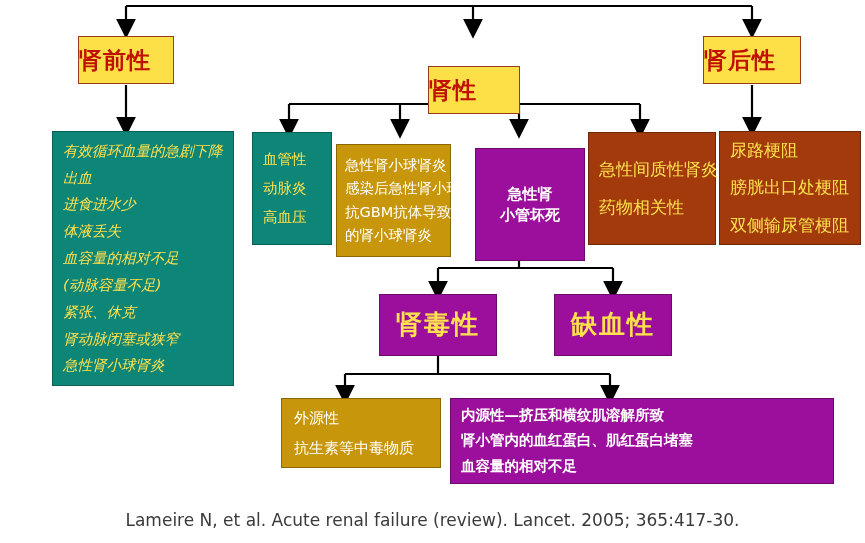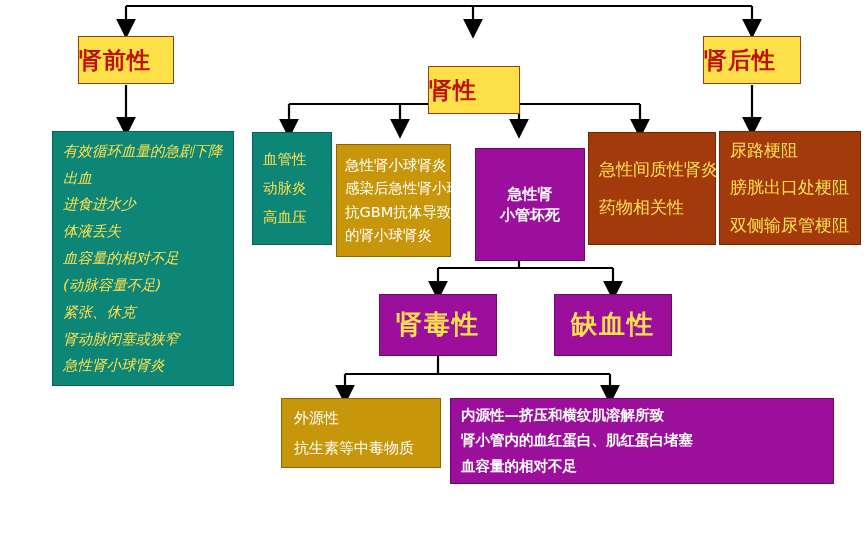--- a/index.html
+++ b/index.html
@@ -222,14 +222,15 @@
     <span class="line">外源性</span>
     <span class="line">抗生素等中毒物质</span>
   </div>
 
   <div class="box purple" style="left:450px; top:398px; width:384px; height:86px; line-height:1.75; font-weight:bold;">
     <span class="line">内源性—挤压和横纹肌溶解所致</span>
     <span class="line">肾小管内的血红蛋白、肌红蛋白堵塞</span>
     <span class="line">血容量的相对不足</span>
   </div>
 
+  <div class="caption" style="top:510px;">Lameire N, et al. Acute renal failure (review). Lancet. 2005; 365:417-30.</div>
 
 </div>
 
 </body></html>

